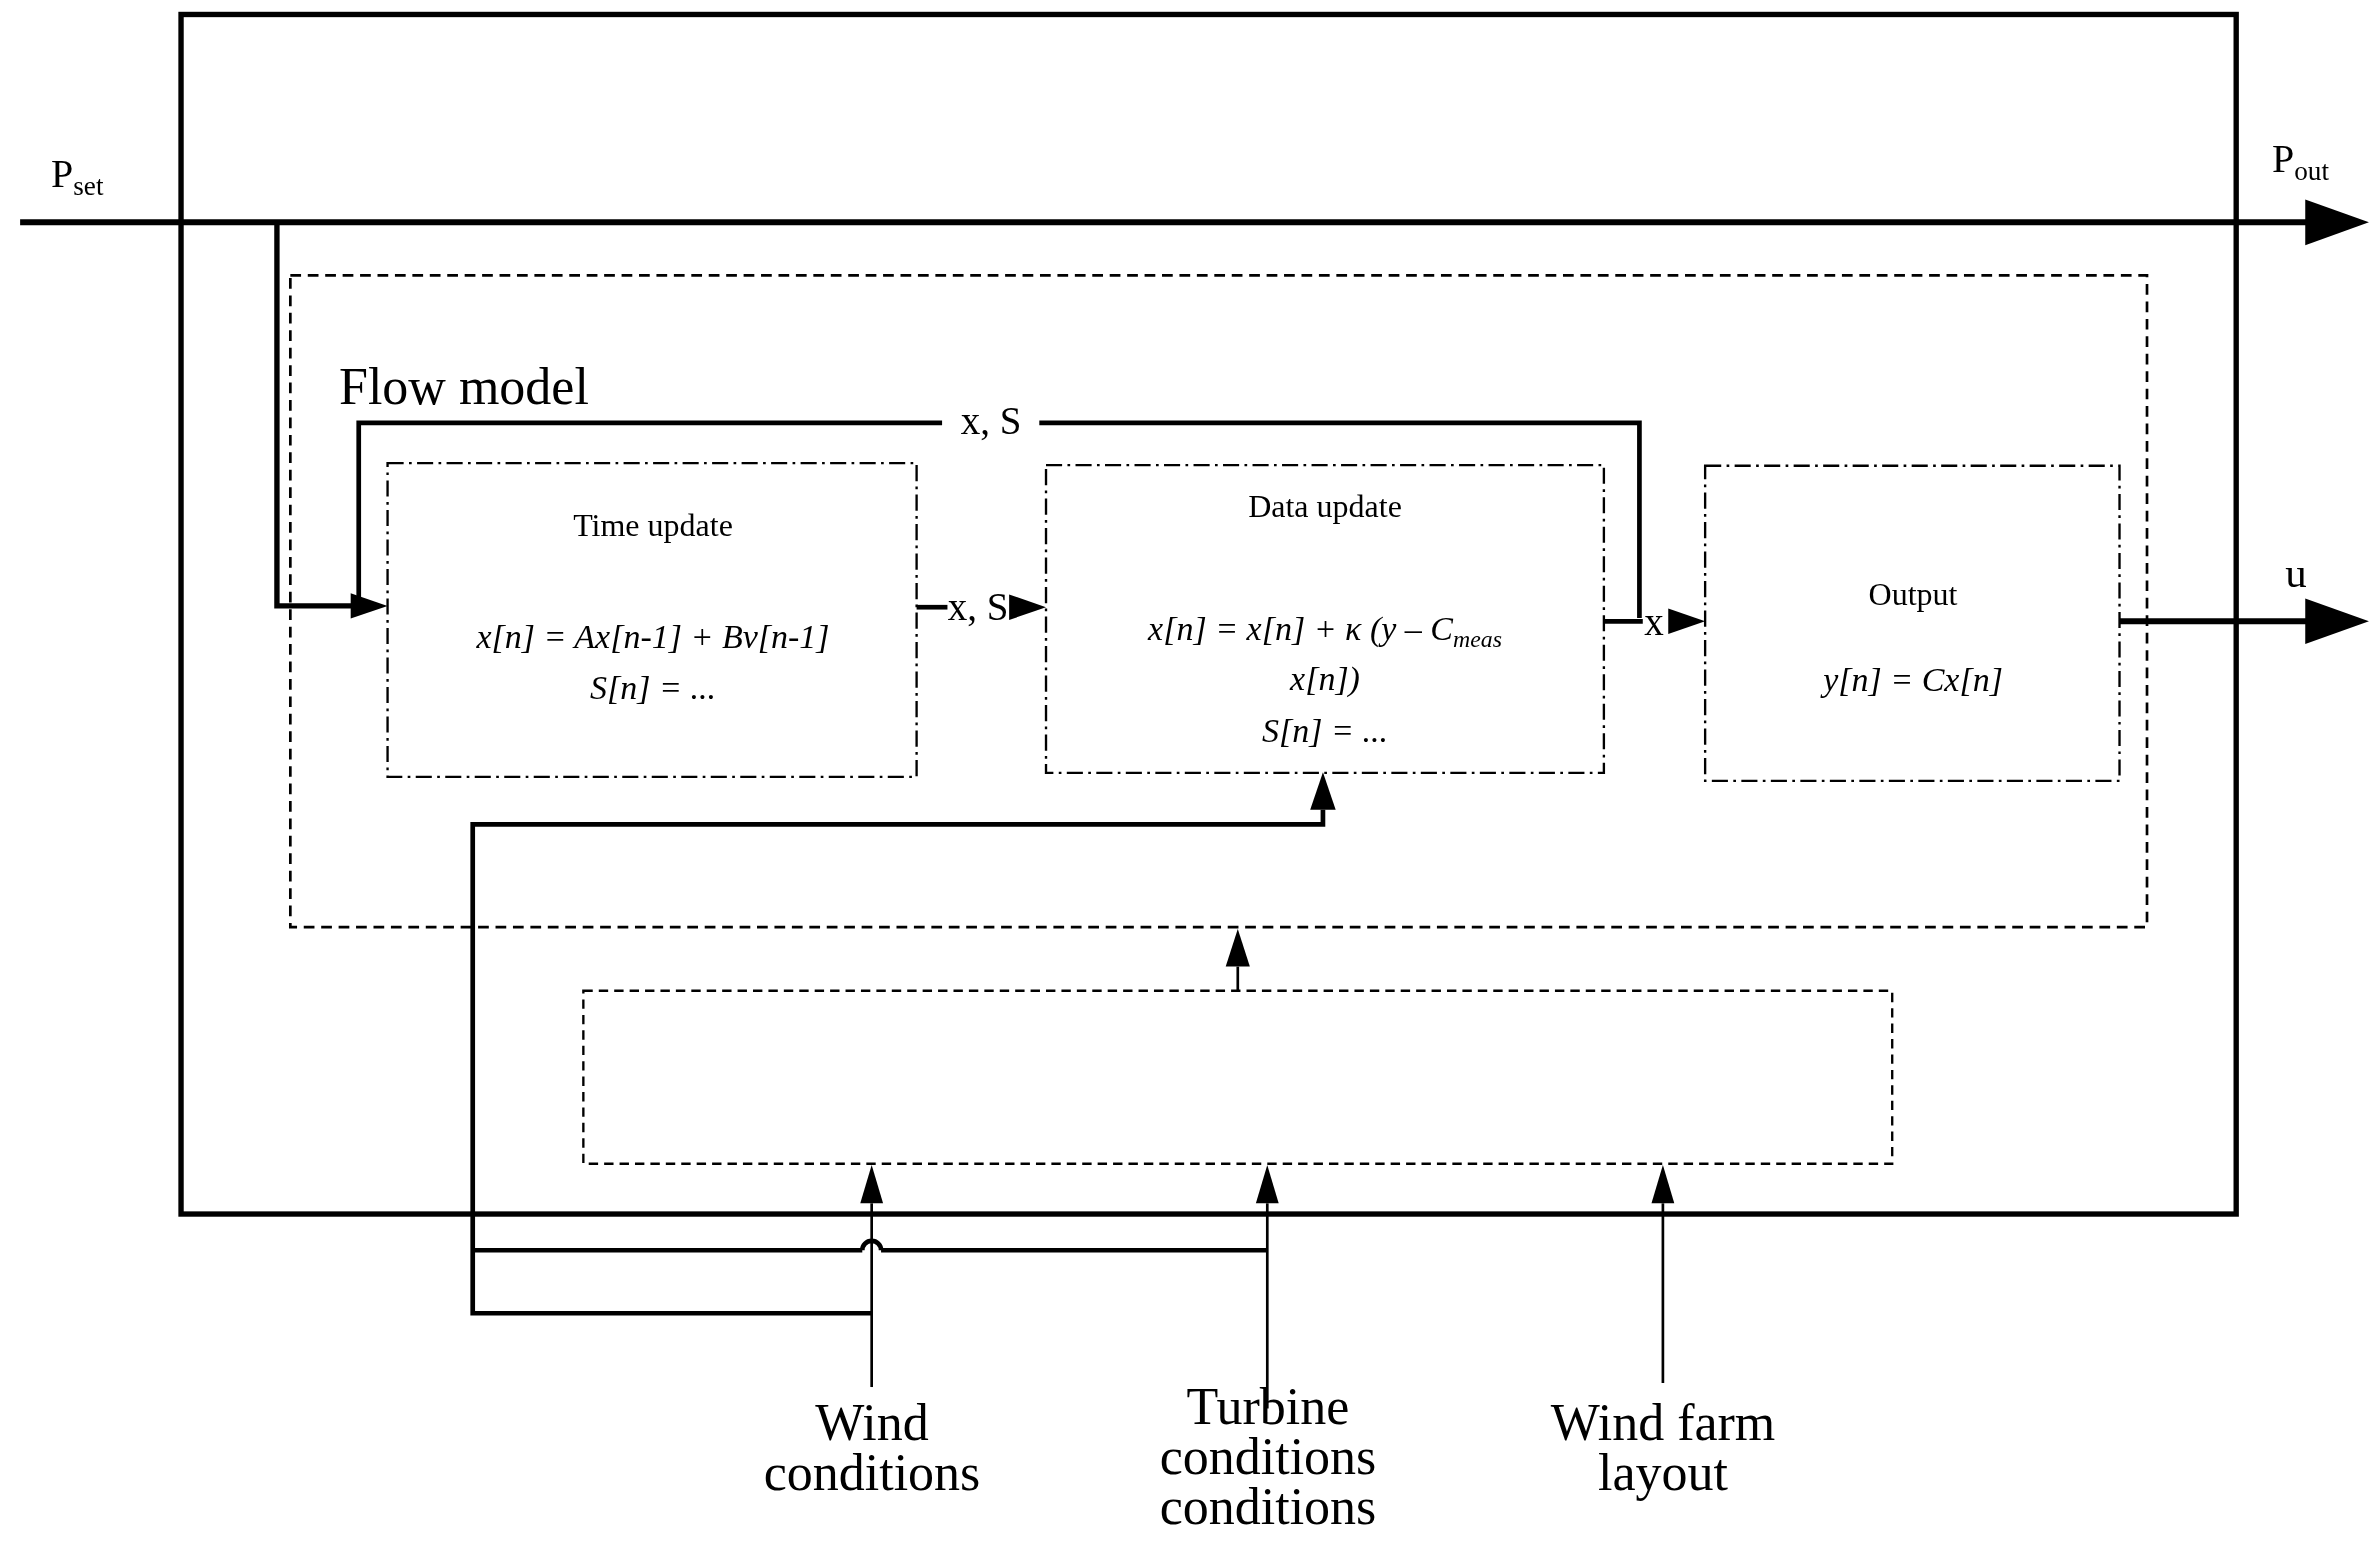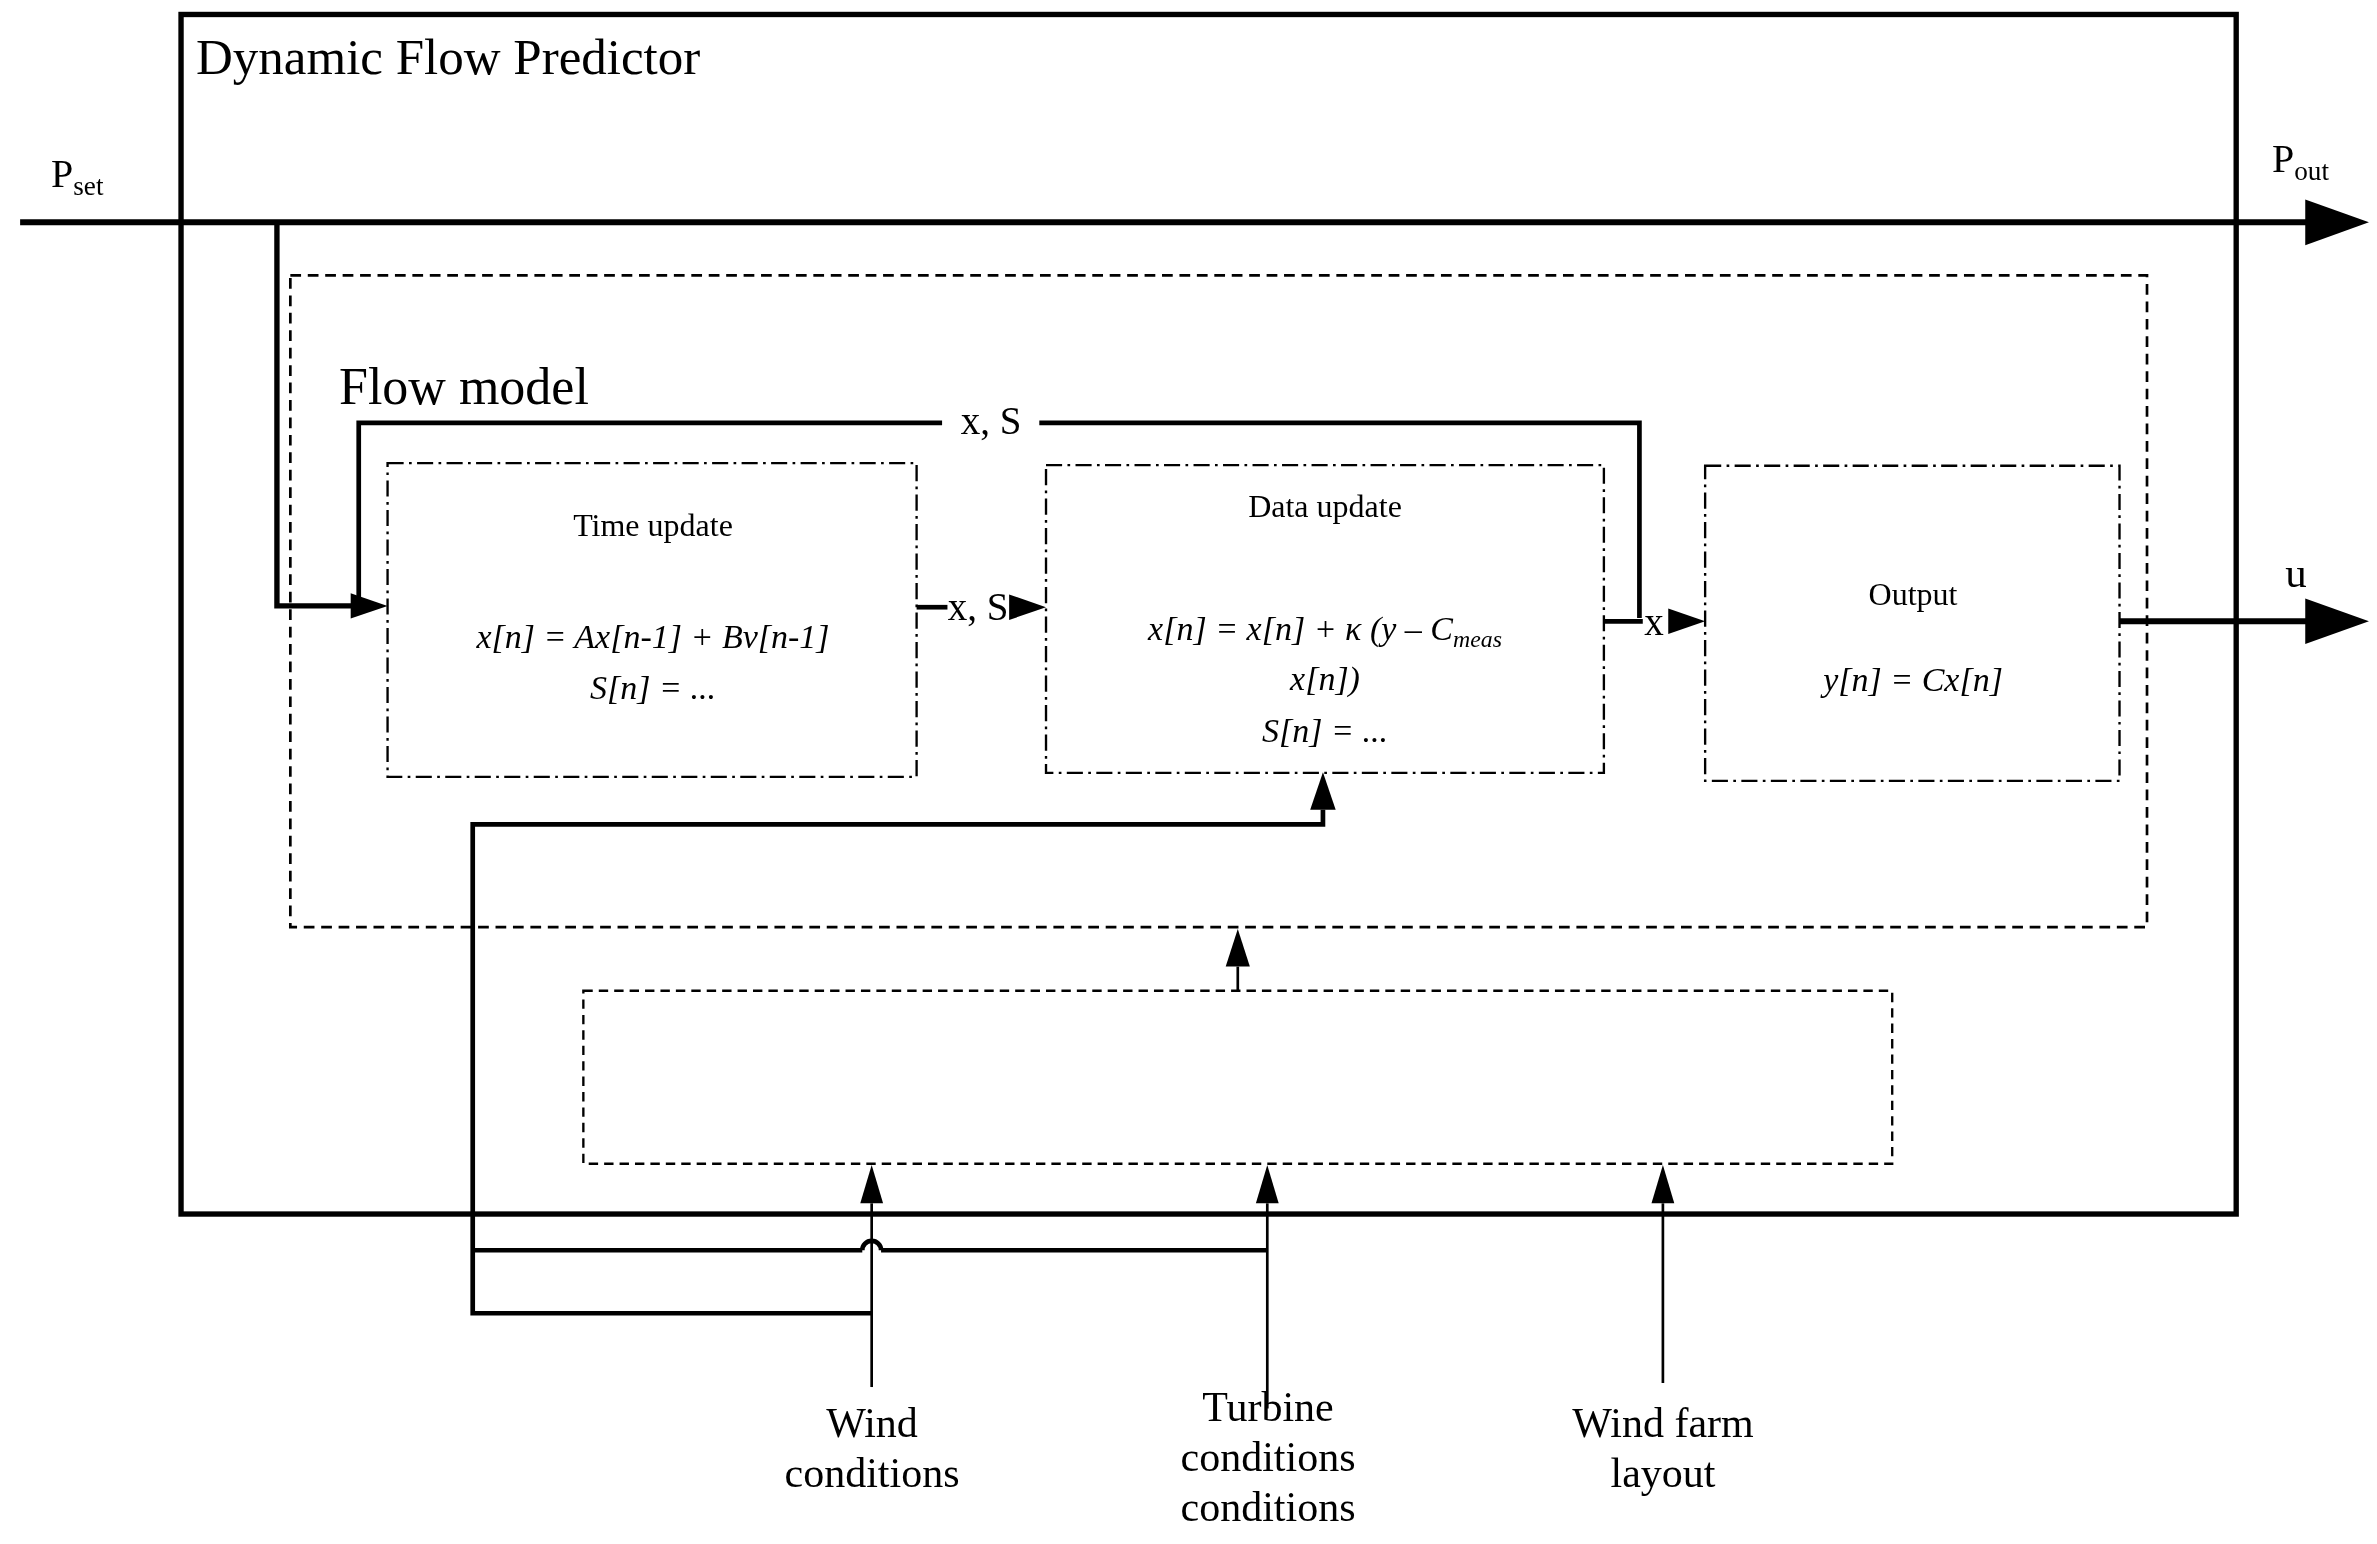--- a/index.html
+++ b/index.html
@@ -14,21 +14,21 @@
   #wires { position:absolute; left:0; top:0; }
   .t { position:absolute; white-space:nowrap; line-height:1; }
   .c { transform:translateX(-50%); text-align:center; }
   .title   { font-size:51px; }
   .boxlbl  { font-size:52px; }
   .blktitle{ font-size:32px; }
   .eq      { font-size:34px; font-style:italic; }
   .sig     { font-size:39px; }
   .iolbl   { font-size:40px; }
   .ulbl    { font-size:43px; }
-  .inlbl   { font-size:42px; line-height:50px; }
+  .inlbl   { font-size:52px; line-height:50px; }
   sub.ssub { font-size:0.68em; line-height:0; vertical-align:-0.28em; }
   sub.msub { font-size:0.70em; line-height:0; vertical-align:-0.28em; font-style:italic; }
 </style>
 </head>
 <body>
 
 <div id="canvas">
 
   <svg id="wires" width="2377" height="1545" viewBox="0 0 3545 2303">
 
@@ -68,21 +68,20 @@
     <polygon points="1846,1385 1828,1441 1864,1441" fill="#000"></polygon>
 
     <path d="M1300 2068 V1794" stroke="#000" stroke-width="4" fill="none"></path>
     <polygon points="1300,1737 1283,1794 1317,1794" fill="#000"></polygon>
     <path d="M1890 2100 V1794" stroke="#000" stroke-width="4" fill="none"></path>
     <polygon points="1890,1737 1873,1794 1907,1794" fill="#000"></polygon>
     <path d="M2480 2062 V1794" stroke="#000" stroke-width="4" fill="none"></path>
     <polygon points="2480,1737 2463,1794 2497,1794" fill="#000"></polygon>
   </svg>
 
-  <div class="t title" style="left:196px; top:31.5px;">Dynamic Flow Predictor</div>
 
   <div class="t iolbl" style="left:51px; top:154px;"><span>P</span><sub class="ssub">set</sub></div>
 
   <div class="t iolbl" style="left:2272px; top:139px;"><span>P</span><sub class="ssub">out</sub></div>
 
   <div class="t boxlbl" style="left:339px; top:361px;">Flow model</div>
 
   <div class="t sig c" style="left:991px; top:401px;">x, S</div>
 
   <div class="t blktitle c" style="left:653px; top:509px;">Time update</div>

